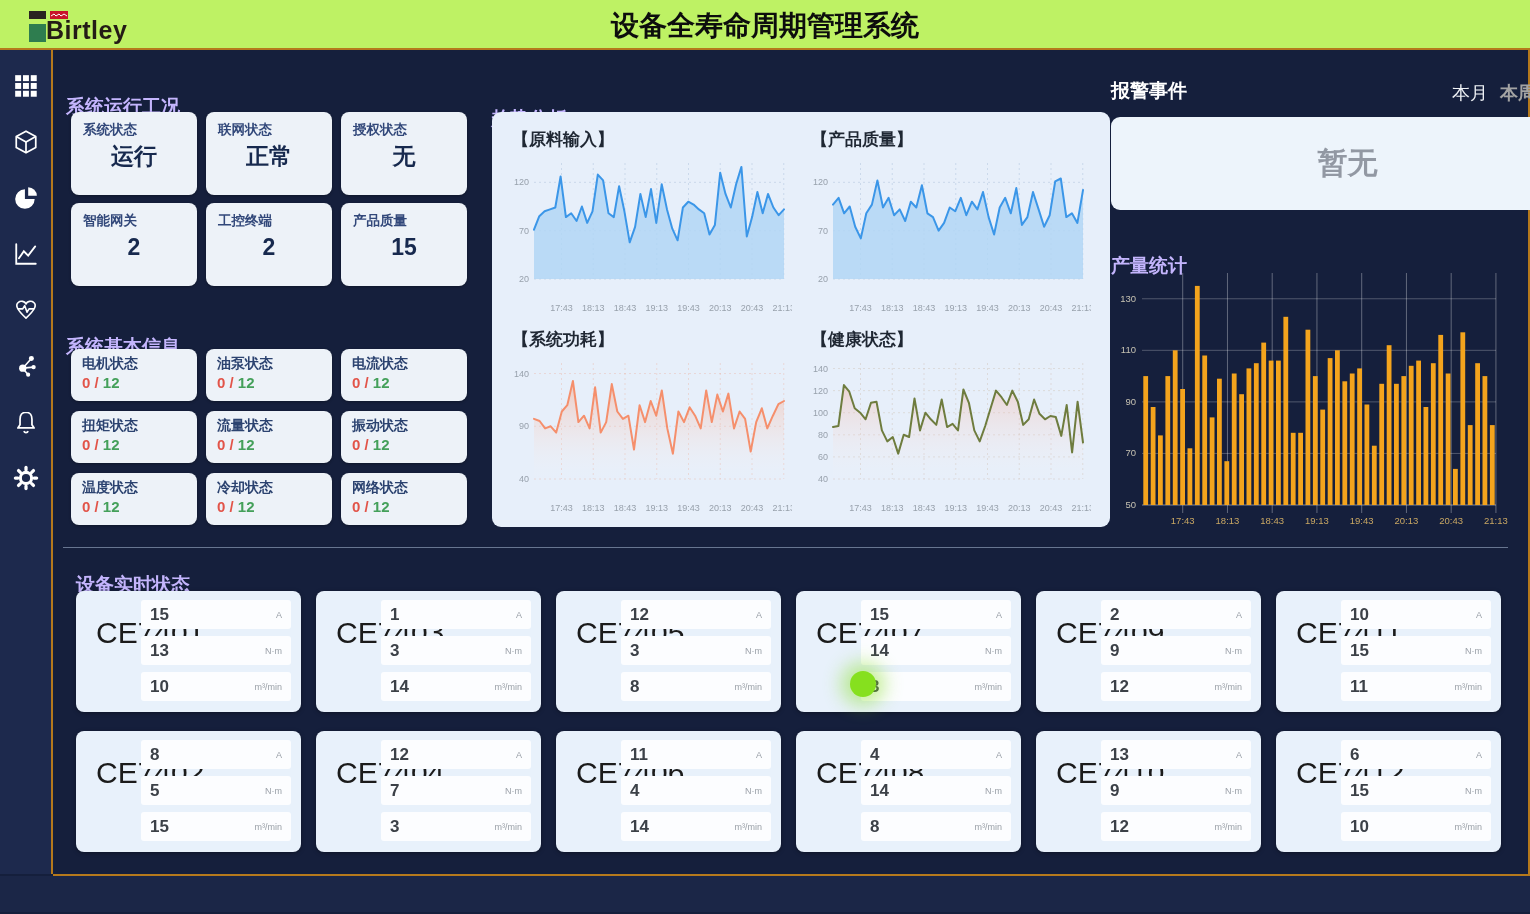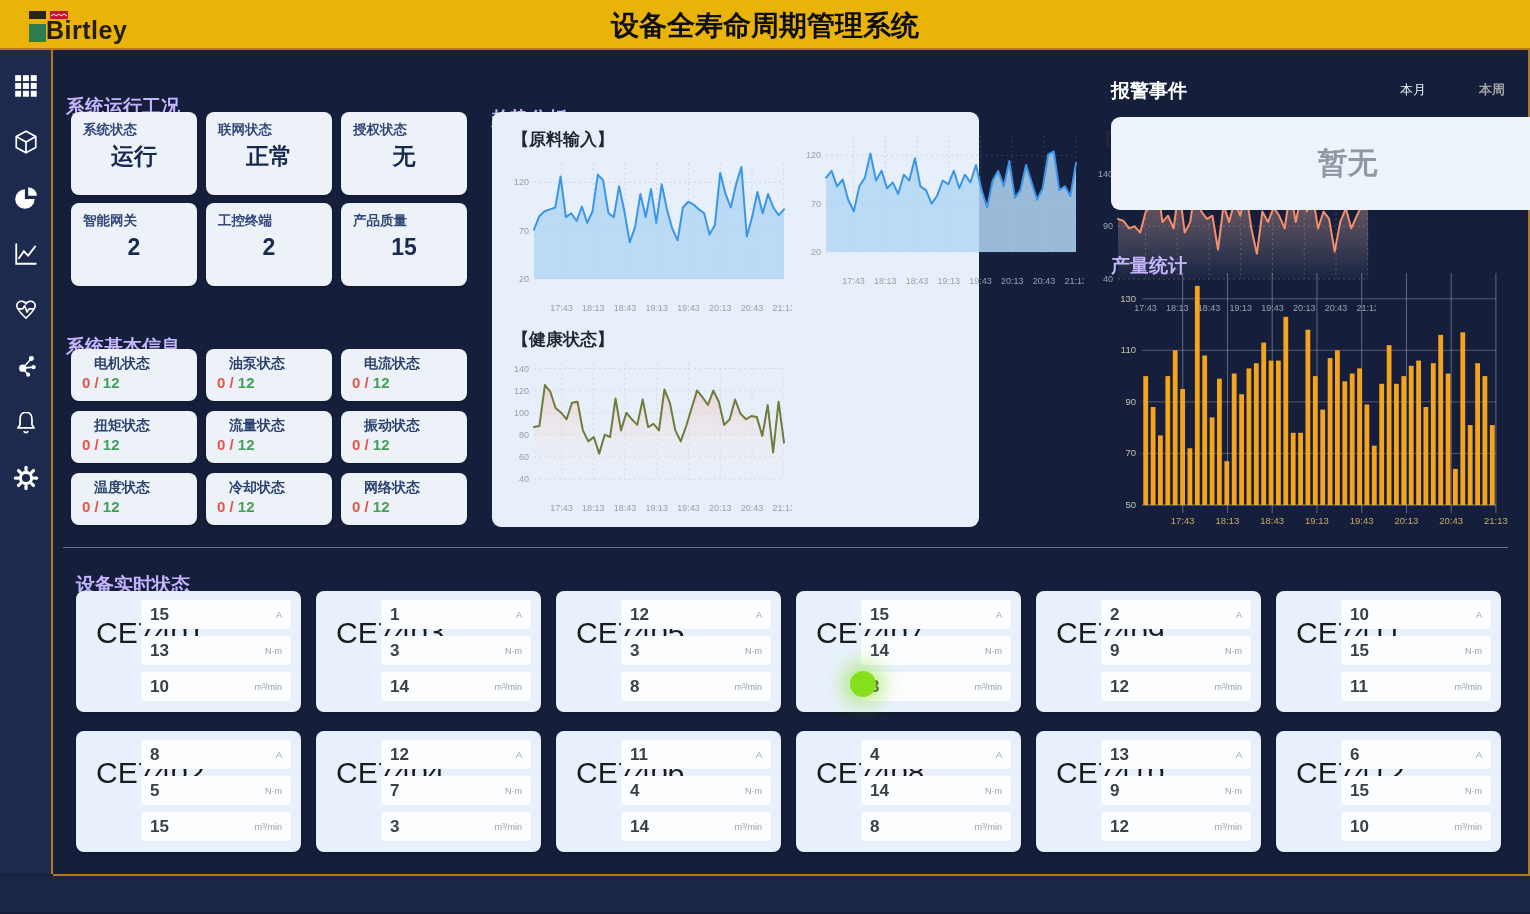--- a/index.html
+++ b/index.html
@@ -1,20 +1,20 @@
 <!DOCTYPE html>
 <html><head>
 <meta charset="utf-8">
 <style>
   * { box-sizing: border-box; }
   html,body { margin:0; padding:0; width:1530px; height:914px; overflow:hidden;
     background:#151f3c; font-family:"Liberation Sans","DejaVu Sans",sans-serif; }
 
   
-  .header { position:relative; height:48px; background:#eab308; }
+  .header { position:relative; height:48px; background:#bef264; }
   .logo { position:absolute; left:29px; top:0; width:200px; height:48px; }
   .logo .blk-dark { position:absolute; left:0; top:11px; width:17px; height:8px; background:#2a2320; }
   .logo .blk-red  { position:absolute; left:21px; top:11px; width:18px; height:8px; background:#c8132b; }
   .logo .blk-red svg { display:block; }
   .logo .blk-green{ position:absolute; left:0; top:24px; width:17px; height:18px; background:#2e7d4f; }
   .logo .logo-text{ position:absolute; left:17px; top:16px; font-size:25px; font-weight:bold; color:#241c16; letter-spacing:.5px; }
   .app-title { position:absolute; left:0; right:0; top:7px; text-align:center;
     font-size:28px; font-weight:bold; color:#0d0d0d; }
 
   
@@ -35,37 +35,37 @@
   .ops-card { background:#edf2f8; border-radius:8px; padding:9px 12px 22px;
     display:flex; flex-direction:column; box-shadow:0 1px 3px rgba(0,0,0,.3); }
   .ops-label { font-size:13.5px; font-weight:bold; color:#32487a; }
   .ops-value { flex:1; display:flex; align-items:center; justify-content:center;
     font-size:23px; font-weight:bold; color:#17294e; }
 
   .info-grid { position:absolute; left:18px; top:299px; display:grid;
     grid-template-columns:repeat(3,126px); grid-auto-rows:52px; gap:10px 9px; }
   .info-card { background:#edf2f8; border-radius:8px; padding:6px 11px;
     box-shadow:0 1px 3px rgba(0,0,0,.3); }
-  .info-label { font-size:14px; font-weight:bold; color:#2c4370;margin-left:12px; }
+  .info-label { font-size:14px; font-weight:bold; color:#2c4370; }
   .info-count { font-size:15px; font-weight:bold; margin-top:1px; }
   .info-count .c-red { color:#e25449; }
   .info-count .c-green { color:#44a05a; }
 
   
-  .trend-panel { position:absolute; left:439px; top:62px; width:487px; height:415px;
+  .trend-panel { position:absolute; left:439px; top:62px; width:618px; height:415px;
     background:#e7effa; border-radius:9px; padding:10px 10px;
-    display:grid; grid-template-columns:1fr 1fr 1fr; grid-template-rows:1fr 1fr; }
+    display:grid; grid-template-columns:1fr 1fr; grid-template-rows:1fr 1fr; }
   .trend-cell { padding:4px 2px 0 4px; }
   .trend-cell-title { font-size:17px; font-weight:bold; color:#1f2733; margin:2px 0 2px 6px; }
 
   
   .alarm-wrap { position:absolute; left:1058px; top:28px; width:473px; }
   .alarm-title { font-size:19px; font-weight:bold; color:#fff; }
   .alarm-tabs { position:absolute; right:0; top:3px; display:flex; gap:12px; }
-  .alarm-tab { font-size:13px; color:#eef1f5; cursor:pointer;margin-left:41px; }
+  .alarm-tab { font-size:18px; color:#eef1f5; cursor:pointer; }
   .alarm-tab.active { color:#a3a3a3; font-weight:bold; }
   .alarm-card { margin-top:13px; height:93px; background:#edf4fb; border-radius:9px;
     display:flex; align-items:center; justify-content:center; }
   .alarm-empty { font-size:30px; font-weight:bold; color:#9298a3; }
 
   
   .prod-title { left:1058px; top:187px; }
   .prod-chart { position:absolute; left:1055px; top:205px; }
 
   
@@ -273,21 +273,21 @@
             <text x="87.25" y="158" text-anchor="middle" font-size="9" fill="#98a1ac">18:13</text>
             <text x="119" y="158" text-anchor="middle" font-size="9" fill="#98a1ac">18:43</text>
             <text x="150.75" y="158" text-anchor="middle" font-size="9" fill="#98a1ac">19:13</text>
             <text x="182.5" y="158" text-anchor="middle" font-size="9" fill="#98a1ac">19:43</text>
             <text x="214.25" y="158" text-anchor="middle" font-size="9" fill="#98a1ac">20:13</text>
             <text x="246" y="158" text-anchor="middle" font-size="9" fill="#98a1ac">20:43</text>
             <text x="277.75" y="158" text-anchor="middle" font-size="9" fill="#98a1ac">21:13</text>
             <path d="M28.0,76.7L33.3,63.2L38.6,58.3L44.0,56.4L49.3,54.5L54.6,23.5L59.9,64.1L65.2,60.3L70.6,68.0L75.9,53.5L81.2,69.9L86.5,58.3L91.8,21.6L97.1,27.4L102.5,60.3L107.8,64.1L113.1,33.2L118.4,58.3L123.7,89.3L129.1,73.8L134.4,40.9L139.7,64.1L145.0,36.1L150.3,69.9L155.7,31.3L161.0,56.4L166.3,75.7L171.6,87.3L176.9,54.5L182.3,48.7L187.6,51.6L192.9,56.4L198.2,60.3L203.5,81.5L208.9,71.9L214.2,19.7L219.5,40.9L224.8,54.5L230.1,31.3L235.4,13.9L240.8,83.5L246.1,64.1L251.4,39.0L256.7,60.3L262.0,40.9L267.4,54.5L272.7,62.2L278.0,56.4L278,126L28,126Z" fill="rgba(178,214,245,0.85)" stroke="none"></path>
             <path d="M28.0,76.7L33.3,63.2L38.6,58.3L44.0,56.4L49.3,54.5L54.6,23.5L59.9,64.1L65.2,60.3L70.6,68.0L75.9,53.5L81.2,69.9L86.5,58.3L91.8,21.6L97.1,27.4L102.5,60.3L107.8,64.1L113.1,33.2L118.4,58.3L123.7,89.3L129.1,73.8L134.4,40.9L139.7,64.1L145.0,36.1L150.3,69.9L155.7,31.3L161.0,56.4L166.3,75.7L171.6,87.3L176.9,54.5L182.3,48.7L187.6,51.6L192.9,56.4L198.2,60.3L203.5,81.5L208.9,71.9L214.2,19.7L219.5,40.9L224.8,54.5L230.1,31.3L235.4,13.9L240.8,83.5L246.1,64.1L251.4,39.0L256.7,60.3L262.0,40.9L267.4,54.5L272.7,62.2L278.0,56.4" fill="none" stroke="#3b96e8" stroke-width="2" stroke-linejoin="round" stroke-linecap="round"></path>
           </svg></div>
-        <div class="trend-cell"><svg width="286" height="165" viewBox="0 0 286 165">
+        <div class="trend-cell"><div class="trend-cell-title">【产品质量】</div><svg width="286" height="165" viewBox="0 0 286 165">
             <line x1="55.5" y1="10" x2="55.5" y2="126" stroke="rgba(120,150,190,0.25)" stroke-width="1" stroke-dasharray="2,3"></line>
             <line x1="87.25" y1="10" x2="87.25" y2="126" stroke="rgba(120,150,190,0.25)" stroke-width="1" stroke-dasharray="2,3"></line>
             <line x1="119" y1="10" x2="119" y2="126" stroke="rgba(120,150,190,0.25)" stroke-width="1" stroke-dasharray="2,3"></line>
             <line x1="150.75" y1="10" x2="150.75" y2="126" stroke="rgba(120,150,190,0.25)" stroke-width="1" stroke-dasharray="2,3"></line>
             <line x1="182.5" y1="10" x2="182.5" y2="126" stroke="rgba(120,150,190,0.25)" stroke-width="1" stroke-dasharray="2,3"></line>
             <line x1="214.25" y1="10" x2="214.25" y2="126" stroke="rgba(120,150,190,0.25)" stroke-width="1" stroke-dasharray="2,3"></line>
             <line x1="246" y1="10" x2="246" y2="126" stroke="rgba(120,150,190,0.25)" stroke-width="1" stroke-dasharray="2,3"></line>
             <line x1="277.75" y1="10" x2="277.75" y2="126" stroke="rgba(120,150,190,0.25)" stroke-width="1" stroke-dasharray="2,3"></line>
             <line x1="28" y1="29.33333333333333" x2="278" y2="29.33333333333333" stroke="rgba(120,150,190,0.25)" stroke-width="1" stroke-dasharray="2,3"></line>
             <text x="23" y="32.33333333333333" text-anchor="end" font-size="9" fill="#98a1ac">120</text>

